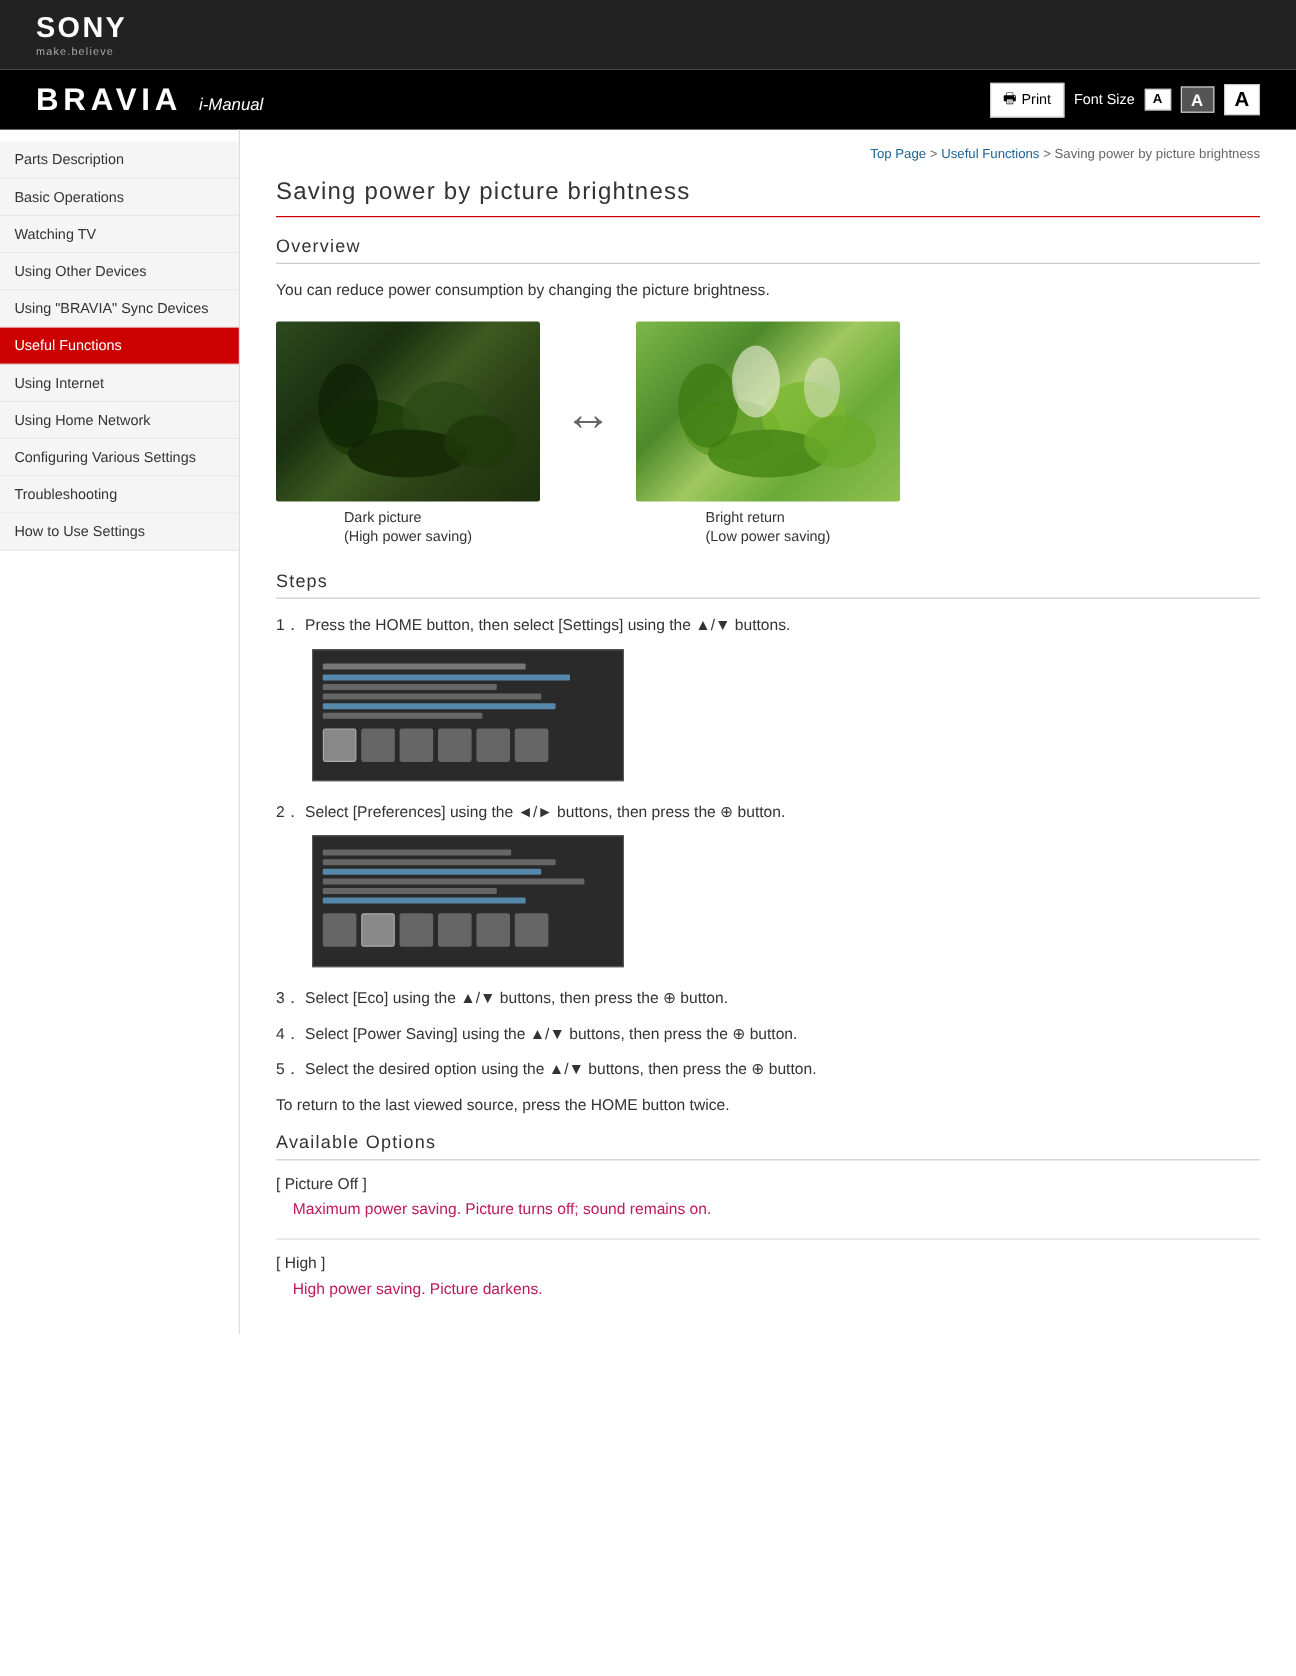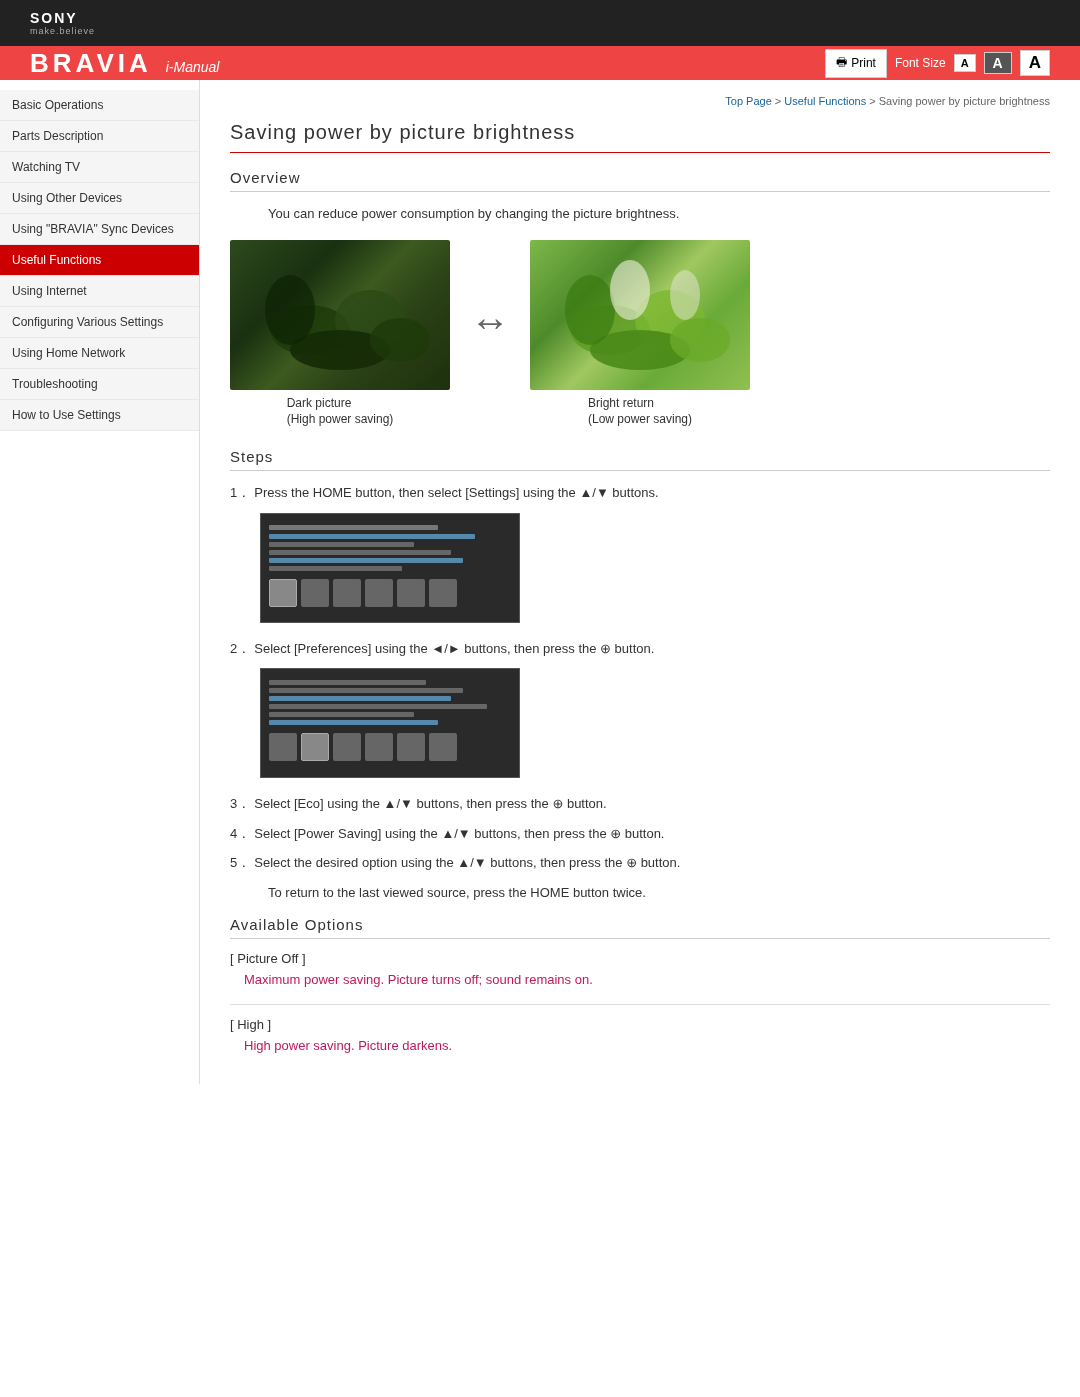--- a/index.html
+++ b/index.html
@@ -1,23 +1,23 @@
 <!DOCTYPE html>
 <html><head>
   <meta charset="utf-8">
   <style>
     * { box-sizing: border-box; margin: 0; padding: 0; }
     body { font-family: Arial, sans-serif; font-size: 13px; background: #fff; color: #333; width: 1080px; min-height: 1397px; }
 
     
     .top-bar { background: #222; padding: 10px 30px; display: flex; align-items: center; justify-content: space-between; }
-    .sony-logo { color: #fff; font-size: 14px; font-weight: 900; letter-spacing: 2px; font-family: 'Arial Black', sans-serif; }
+    .sony-logo { color: #fff; font-size: 24px; font-weight: 900; letter-spacing: 2px; font-family: 'Arial Black', sans-serif; }
     .sony-tagline { color: #aaa; font-size: 9px; letter-spacing: 1px; }
 
-    .bravia-bar { background: #ef4444; padding: 0; height: 34px; display: flex; align-items: center; justify-content: space-between; padding: 0 30px; }
+    .bravia-bar { background: #000000; padding: 0; height: 50px; display: flex; align-items: center; justify-content: space-between; padding: 0 30px; }
     .bravia-title { display: flex; align-items: baseline; gap: 14px; }
     .bravia-logo { color: #fff; font-size: 26px; font-weight: 900; letter-spacing: 4px; font-family: 'Arial Black', sans-serif; }
     .bravia-imanual { color: #fff; font-size: 14px; font-style: italic; }
     .bravia-controls { display: flex; align-items: center; gap: 8px; }
     .print-btn { background: #fff; border: 1px solid #ccc; padding: 3px 10px; font-size: 12px; cursor: pointer; display: flex; align-items: center; gap: 4px; }
     .font-size-label { color: #fff; font-size: 12px; }
     .font-btn { background: #fff; border: 1px solid #ccc; cursor: pointer; font-weight: bold; }
     .font-btn.sm { font-size: 11px; padding: 2px 6px; }
     .font-btn.md { font-size: 14px; padding: 2px 8px; background: #555; color: #fff; }
     .font-btn.lg { font-size: 17px; padding: 2px 8px; }
@@ -37,21 +37,21 @@
     .breadcrumb { font-size: 11px; color: #666; margin-bottom: 14px; text-align: right; }
     .breadcrumb a { color: #1a6496; text-decoration: none; }
 
     
     .page-title { font-size: 20px; font-weight: normal; color: #333; border-bottom: 1px solid #c00; padding-bottom: 8px; margin-bottom: 16px; letter-spacing: 1px; }
 
     
     .section-heading { font-size: 15px; font-weight: normal; border-bottom: 1px solid #ccc; padding-bottom: 5px; margin-bottom: 12px; letter-spacing: 1px; }
 
     
-    .body-text { font-size: 13px; color: #333; margin-bottom: 14px; line-height: 1.5; margin-left: 38px; }
+    .body-text { font-size: 13px; color: #333; margin-bottom: 14px; line-height: 1.5; }
 
     
     .image-row { display: flex; align-items: flex-start; gap: 20px; margin: 16px 0 20px 0; }
     .image-block { display: flex; flex-direction: column; align-items: center; }
     .img-placeholder { width: 220px; height: 150px; object-fit: cover; display: block; }
     .arrow-container { display: flex; align-items: center; justify-content: center; padding-top: 55px; }
     .double-arrow { font-size: 40px; color: #666; }
     .img-caption { font-size: 12px; color: #333; margin-top: 5px; text-align: left; line-height: 1.4; }
     .step-item { font-size: 13px; color: #333; margin-bottom: 10px; line-height: 1.5; display: flex; gap: 4px; }
     .step-num { min-width: 20px; }
@@ -101,29 +101,29 @@
     <span class="font-size-label">Font Size</span>
     <button class="font-btn sm">A</button>
     <button class="font-btn md">A</button>
     <button class="font-btn lg">A</button>
   </div>
 </div>
 
 <div class="main-layout">
 
   <div class="sidebar">
+    <div class="sidebar-item">Parts Description</div>
     <div class="sidebar-item">Basic Operations</div>
-    <div class="sidebar-item">Parts Description</div>
     <div class="sidebar-item">Watching TV</div>
     <div class="sidebar-item">Using Other Devices</div>
     <div class="sidebar-item">Using "BRAVIA" Sync Devices</div>
     <div class="sidebar-item active">Useful Functions</div>
     <div class="sidebar-item">Using Internet</div>
+    <div class="sidebar-item">Using Home Network</div>
     <div class="sidebar-item">Configuring Various Settings</div>
-    <div class="sidebar-item">Using Home Network</div>
     <div class="sidebar-item">Troubleshooting</div>
     <div class="sidebar-item">How to Use Settings</div>
   </div>
 
   <div class="content">
 
     <div class="breadcrumb">
       <a href="#">Top Page</a>
       <span> &gt; </span>
       <a href="#">Useful Functions</a>

